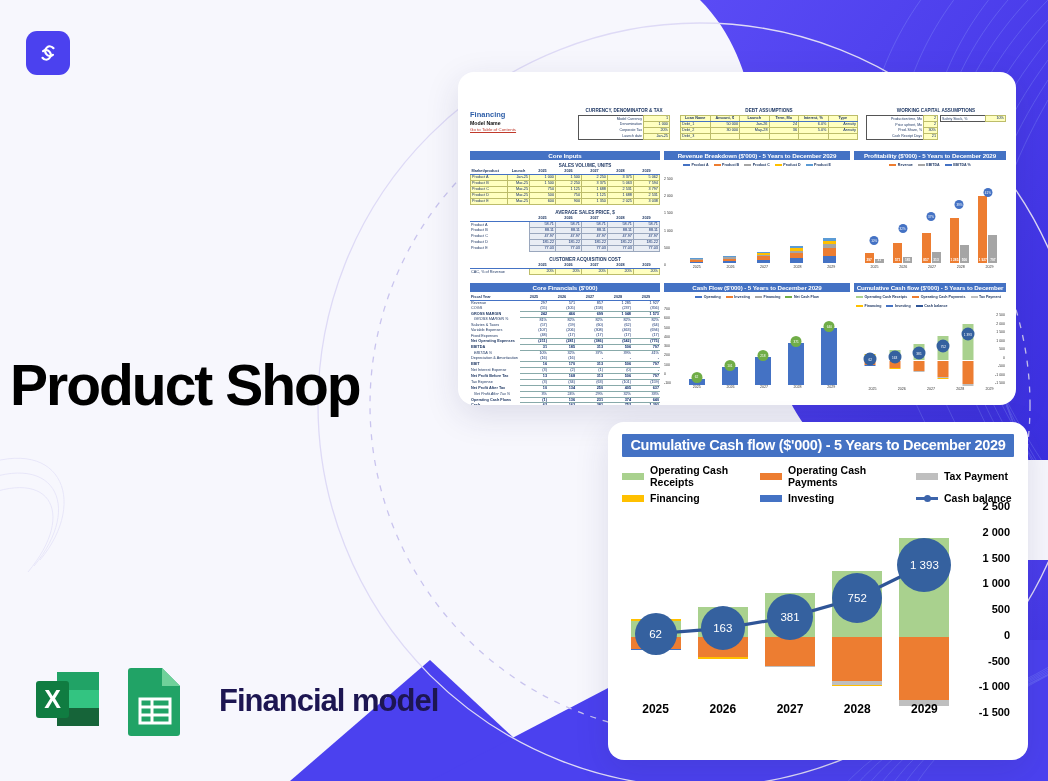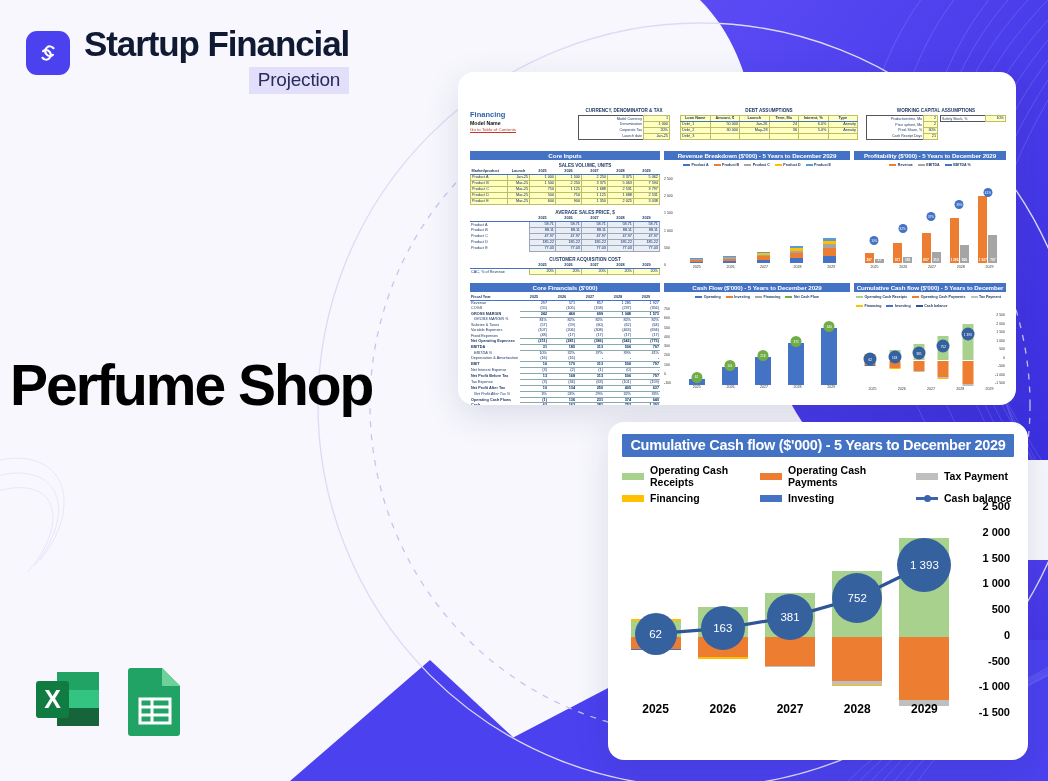--- a/index.html
+++ b/index.html
@@ -147,45 +147,42 @@
   </svg>
 </div>
 
 <div class="brand">
   <div class="brand-mark">
     <svg width="26" height="26" viewBox="0 0 26 26">
       <path d="M18.5 8.2c-1.6-2-4.6-2.3-6.6-0.7-2.1 1.7-2.3 4.7-0.6 6.6 1.6 2 4.6 2.3 6.6 0.7" fill="none" stroke="#fff" stroke-width="2.2" stroke-linecap="round"></path>
       <path d="M7.5 17.8c1.6 2 4.6 2.3 6.6 0.7 2.1-1.7 2.3-4.7 0.6-6.6-1.6-2-4.6-2.3-6.6-0.7" fill="none" stroke="#fff" stroke-width="2.2" stroke-linecap="round"></path>
     </svg>
   </div>
-  <div class="brand-text">
-    <div class="brand-title">Startup Financial</div>
-    <div class="brand-sub">Projection</div>
-  </div>
 </div>
 
-<div class="hero-title">Perfume Shop</div>
+<div class="hero-title">Product Shop</div>
 
 <div class="footer-row">
   <svg width="75" height="75" viewBox="0 0 75 75">
     <rect x="27" y="9" width="42" height="18" fill="#21a366"></rect>
     <rect x="27" y="27" width="42" height="18" fill="#33c481"></rect>
     <rect x="27" y="45" width="42" height="18" fill="#107c41"></rect>
     <rect x="27" y="45" width="42" height="18" fill="#185c37" opacity="0.75"></rect>
     <rect x="6" y="18" width="33" height="37" rx="3" fill="#107c41"></rect>
     <text x="22.5" y="45" font-family="Liberation Sans, sans-serif" font-size="25" font-weight="700" fill="#fff" text-anchor="middle">X</text>
   </svg>
   <svg width="68" height="75" viewBox="0 0 68 75">
     <path d="M8 5 h31 l18 18 v47 a3 3 0 0 1 -3 3 h-46 a3 3 0 0 1 -3 -3 v-62 a3 3 0 0 1 3 -3 z" fill="#21a366"></path>
     <path d="M39 5 l18 18 h-18 z" fill="#6fd19a"></path>
     <rect x="17" y="36" width="30" height="24" fill="none" stroke="#fff" stroke-width="3"></rect>
     <line x1="17" y1="44" x2="47" y2="44" stroke="#fff" stroke-width="3"></line>
     <line x1="17" y1="52" x2="47" y2="52" stroke="#fff" stroke-width="3"></line>
     <line x1="29" y1="36" x2="29" y2="60" stroke="#fff" stroke-width="3"></line>
   </svg>
+  <div class="fm-label">Financial model</div>
 </div>
 
 <div class="card" id="dash-card">
   <div class="dash">
 
     <div style="position:absolute;left:12px;top:38px;width:100px;">
       <div style="font-size:7.5px;font-weight:700;color:#2e5ea8;">Financing</div>
       <div style="font-size:5.2px;font-weight:700;color:#111;margin-top:1px;">Model Name</div>
       <div style="font-size:4.4px;color:#c0392b;text-decoration:underline;margin-top:1px;">Go to Table of Contents</div>
     </div>

